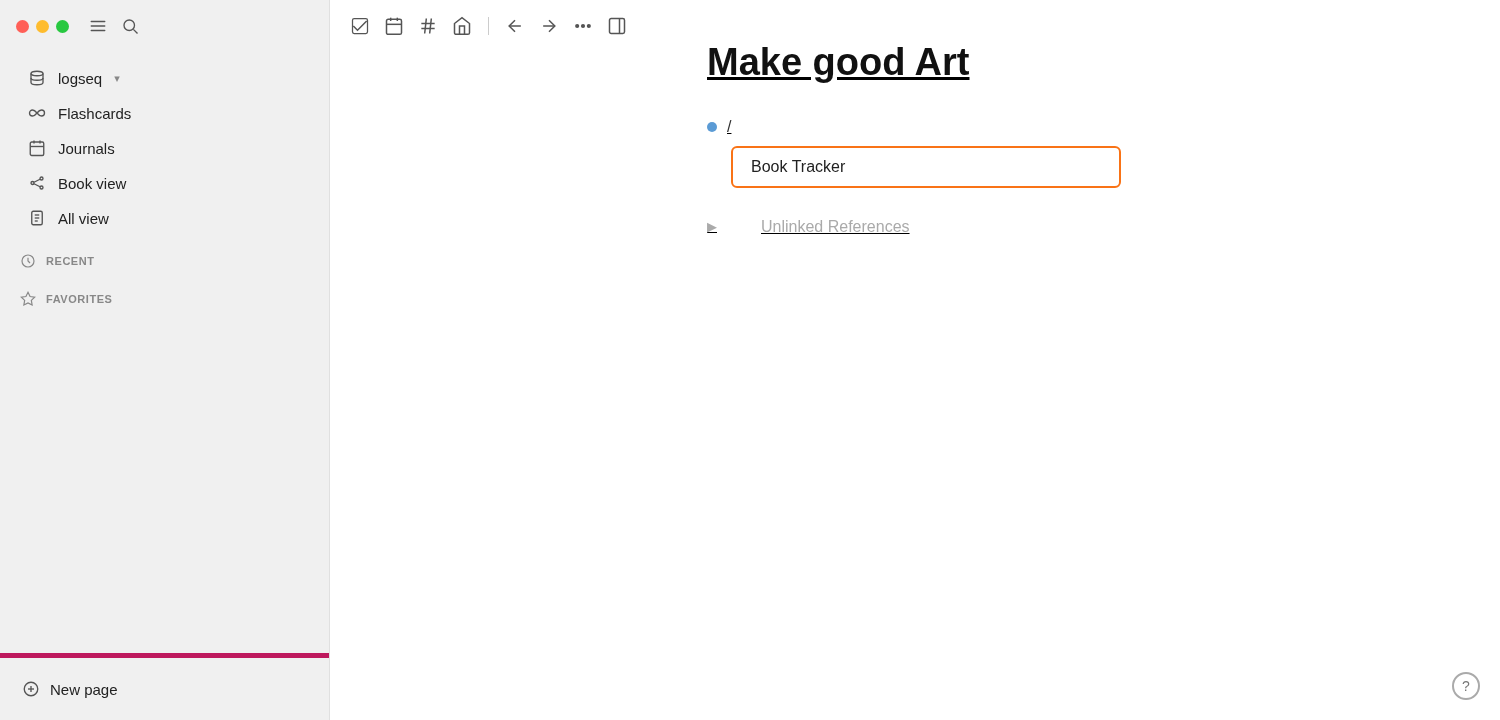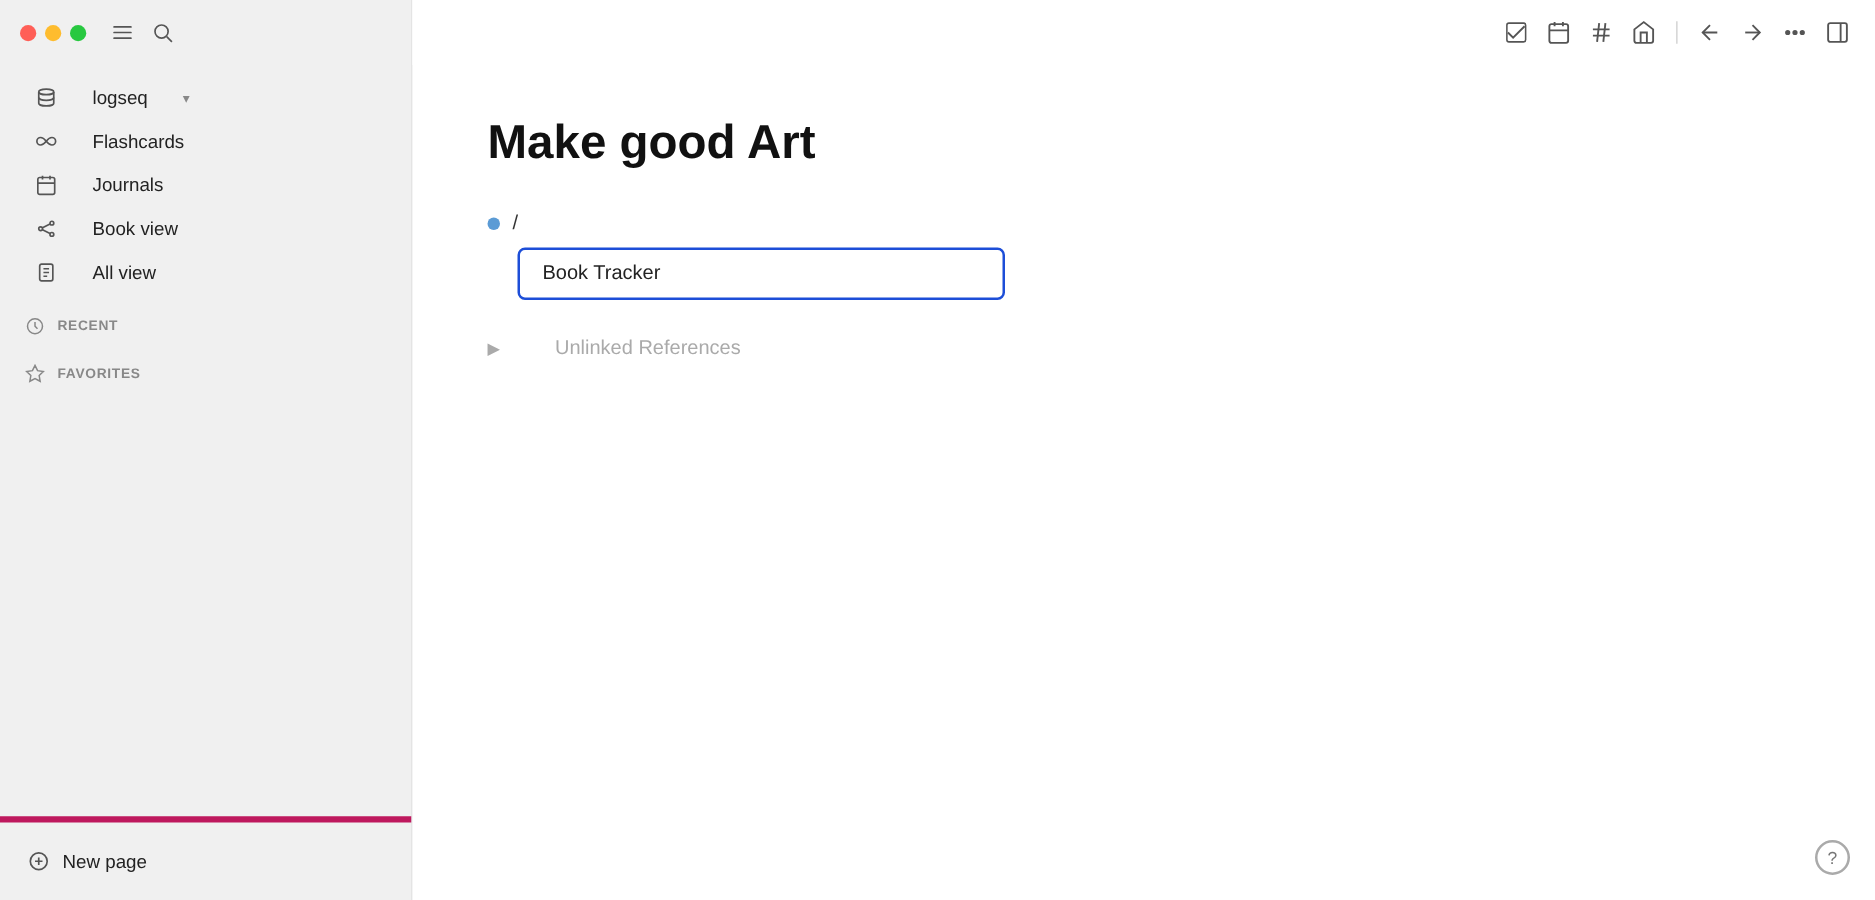--- a/index.html
+++ b/index.html
@@ -60,21 +60,21 @@
       color: #555;
     }
     .sidebar-nav {
       padding: 8px 0;
       flex: 1;
     }
     .nav-item {
       display: flex;
       align-items: center;
       padding: 8px 20px;
-      gap: 28px;
+      gap: 12px;
       cursor: pointer;
       border-radius: 6px;
       margin: 1px 8px;
       font-size: 15px;
       color: #222;
       font-weight: 400;
     }
     .nav-item svg {
       width: 18px;
       height: 18px;
@@ -115,23 +115,24 @@
     }
     .new-page-btn svg {
       width: 18px;
       height: 18px;
       color: #555;
     }
     
     .main {
       flex: 1;
       display: flex;
-      flex-direction: column;
+      flex-direction: row;
       background: #ffffff;
       height: 720px;
+      text-decoration: underline;
     }
     .titlebar {
       display: flex;
       align-items: center;
       justify-content: flex-end;
       padding: 10px 20px;
       gap: 14px;
       height: 52px;
       background: #fff;
     }
@@ -177,21 +178,21 @@
     .block-slash {
       font-size: 16px;
       color: #333;
       margin-top: 2px;
     }
     .autocomplete-box {
       margin-left: 24px;
       margin-top: 6px;
     }
     .autocomplete-input {
-      border: 2px solid #1d4ed8;
+      border: 2px solid #f97316;
       border-radius: 6px;
       padding: 10px 18px;
       font-size: 16px;
       color: #222;
       background: #fff;
       width: 390px;
       outline: none;
       font-family: inherit;
     }
     .unlinked-refs {

